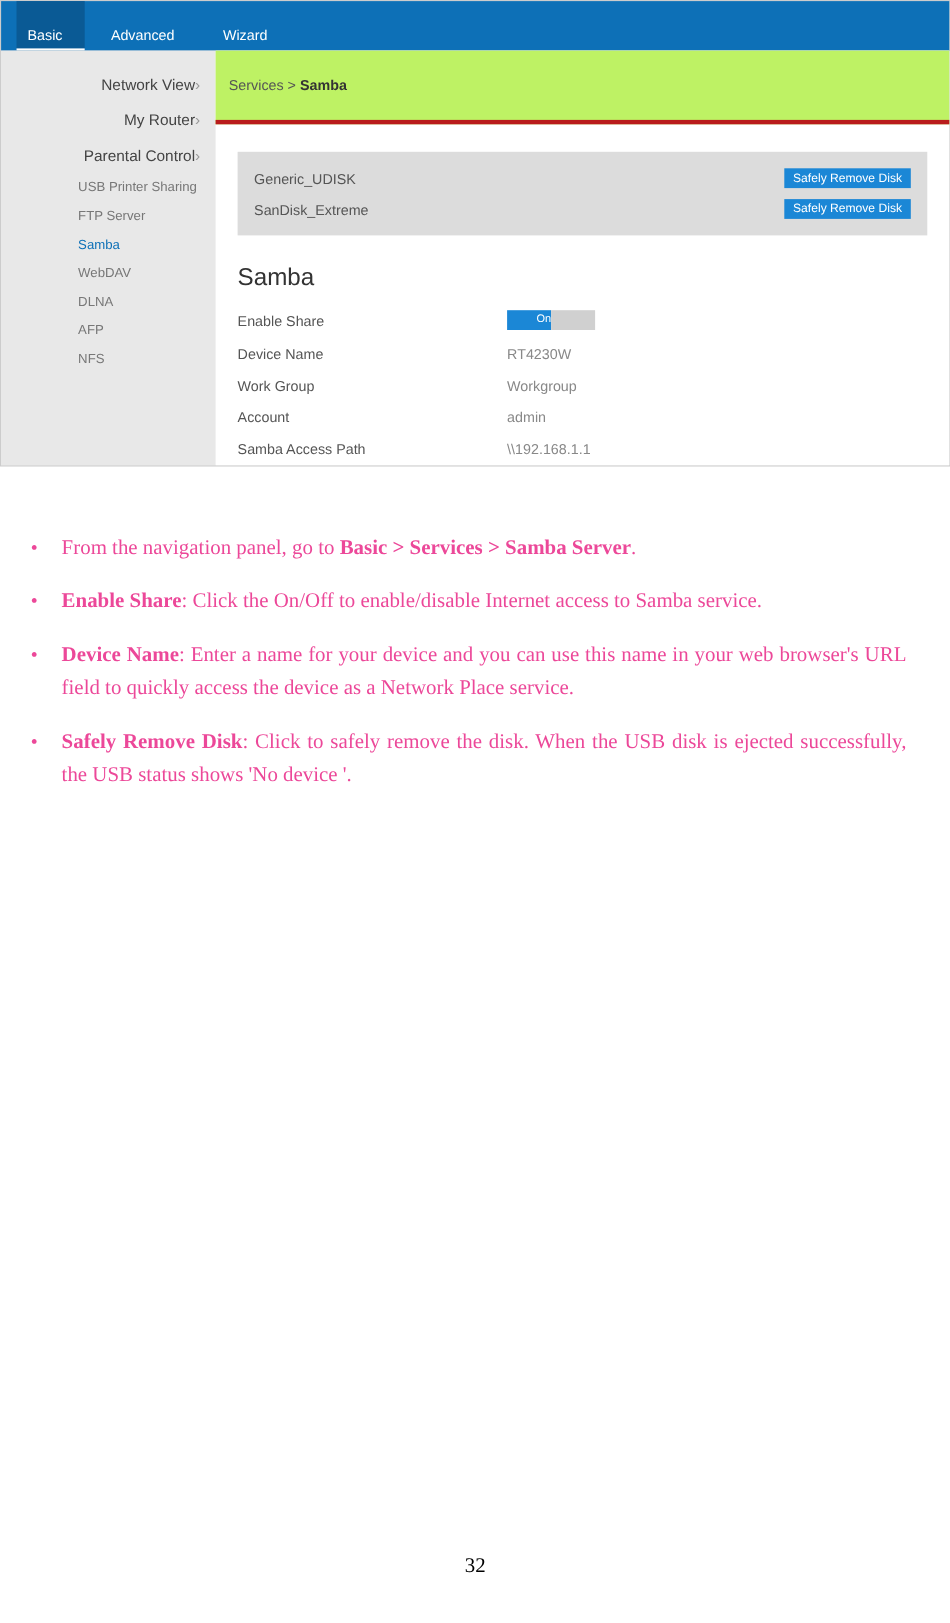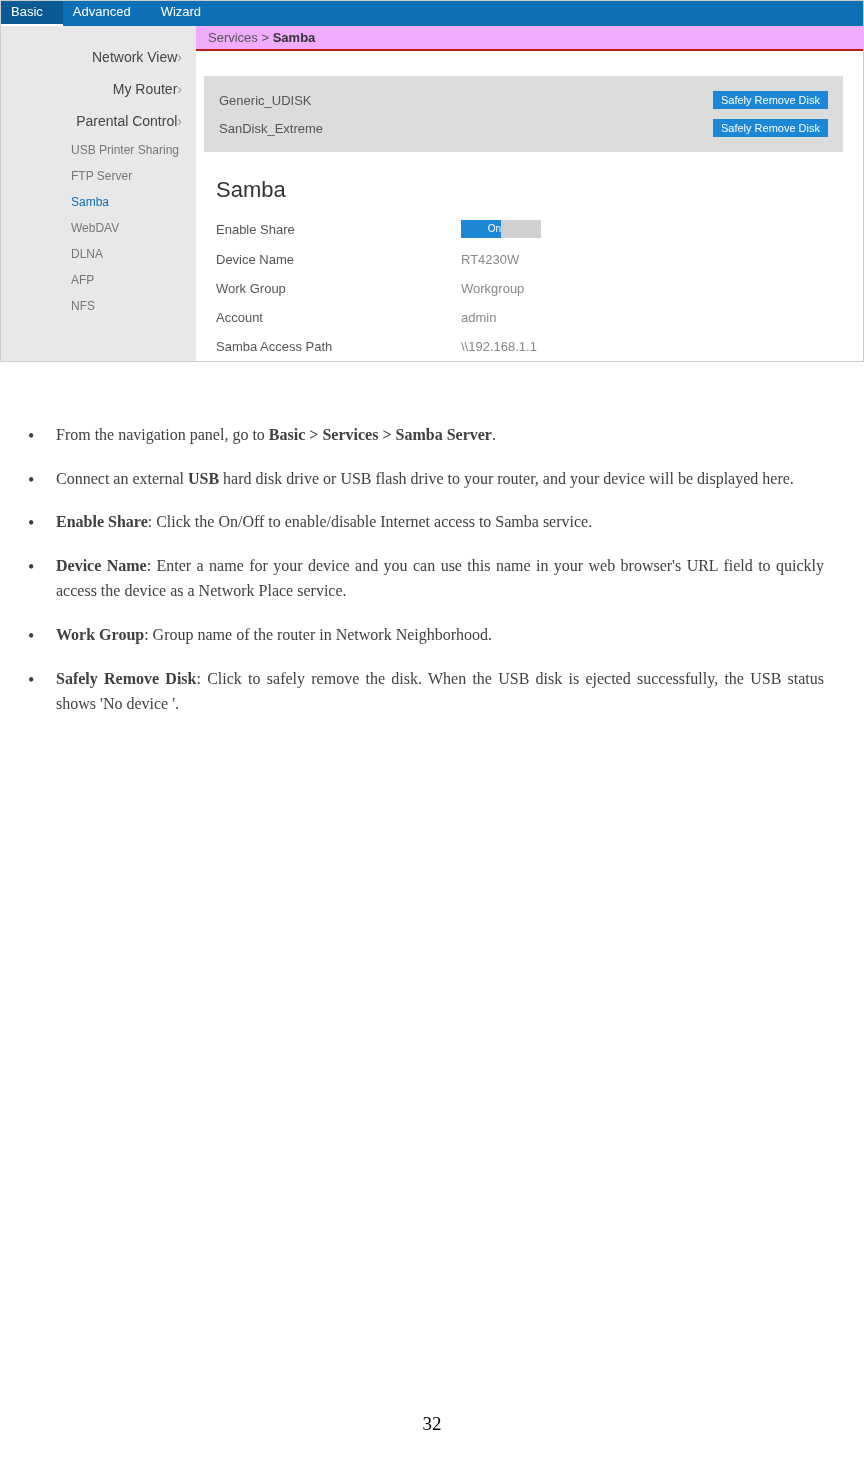--- a/index.html
+++ b/index.html
@@ -2,57 +2,57 @@
 <html><head>
   <meta charset="utf-8">
   <style>
     * { margin: 0; padding: 0; box-sizing: border-box; }
     body { font-family: Arial, sans-serif; width: 864px; min-height: 1475px; position: relative; background: #fff; }
 
     .ui-screenshot { border: 1px solid #ccc; margin: 0; background: #e8e8e8; }
 
     
     .top-tabs { display: flex; background: #0d70b7; color: #fff; font-size: 13px; }
-    .top-tabs .tab { padding: 3px 20px 5px 10px; cursor: pointer; }
+    .top-tabs .tab { padding: 23px 20px 5px 10px; cursor: pointer; margin-left: 14px; }
     .top-tabs .tab.active { background: #0a5a95; border-bottom: 2px solid #fff; }
 
     .main-area { display: flex; }
 
     
     .sidebar { width: 195px; background: #e8e8e8; padding-top: 15px; font-size: 14px; color: #444; }
     .nav-item { display: flex; justify-content: flex-end; align-items: center; padding: 8px 14px; cursor: pointer; }
     .nav-item.active { color: #0d70b7; }
     .nav-item .chev { color: #999; font-size: 14px; }
     .nav-item.active .chev { color: #0d70b7; }
     .sub-items { padding-left: 22px; font-size: 12px; color: #777; }
     .sub-items div { padding: 6px 0; cursor: pointer; margin-left: 48px; }
     .sub-items div.active { color: #0d70b7; }
 
     
     .content { flex: 1; background: #fff; padding: 0; }
-    .breadcrumb { padding: 4px 12px; font-size: 13px; color: #555; border-bottom: 2px solid #b91c1c; background: #f0abfc; }
+    .breadcrumb { padding: 24px 12px; font-size: 13px; color: #555; border-bottom: 4px solid #b91c1c; background: #bef264; }
     .breadcrumb b { font-weight: bold; color: #333; }
 
-    .device-box { margin: 25px 20px 20px 8px; background: #dcdcdc; padding: 10px 15px; font-size: 13px; color: #555; }
+    .device-box { margin: 25px 20px 20px 20px; background: #dcdcdc; padding: 10px 15px; font-size: 13px; color: #555; }
     .device-row { display: flex; justify-content: space-between; align-items: center; padding: 5px 0; }
     .remove-btn { background: #1b87d6; color: #fff; padding: 3px 8px; font-size: 11px; border: none; cursor: pointer; }
 
     .section-title { font-size: 22px; color: #333; padding: 5px 20px 10px 20px; }
 
     .form-area { padding: 0 20px; font-size: 13px; color: #555; }
     .form-row { display: flex; align-items: center; padding: 7px 0; }
     .form-row .label { width: 245px; }
     .form-row .value { color: #888; }
 
     .toggle { display: inline-flex; width: 80px; height: 18px; border: none; }
     .toggle .on { background: #1b87d6; color: #fff; font-size: 10px; flex: 1; text-align: right; line-height: 18px; }
     .toggle .off { background: #d0d0d0; flex: 1; }
 
     
-    .bullets { padding: 60px 40px 40px 50px; font-family: 'Times New Roman', serif; font-size: 16px; color: #404040; line-height: 1.6; }
+    .bullets { padding: 60px 40px 40px 50px; font-family: 'Times New Roman', serif; font-size: 19px; color: #ec4899; line-height: 1.6; }
     .bullets li { margin-bottom: 18px; text-align: justify; padding-left: 6px; list-style: none; position: relative; }
     .bullets li::before { content: '•'; position: absolute; left: -22px; font-size: 18px; }
 
     .page-num { position: absolute; bottom: 40px; left: 0; right: 0; text-align: center; font-family: Liberation Serif, serif; font-size: 19px; }
   </style>
 </head>
 <body>
 
 <div class="ui-screenshot">
 
@@ -137,29 +137,23 @@
     </div>
 
   </div>
 </div>
 
 <ul class="bullets">
   <li>
     <span>From the navigation panel, go to </span><b>Basic &gt; Services &gt; Samba Server</b><span>.</span>
   </li>
   <li class="li-line">
-    <span>Connect an external </span><b>USB</b><span> hard disk drive or USB flash drive to your router, and your device will be displayed here.</span>
-  </li>
-  <li class="li-line">
     <b>Enable Share</b><span>: Click the On/Off to enable/disable Internet access to Samba service.</span>
   </li>
   <li class="li-line">
     <b>Device Name</b><span>: Enter a name for your device and you can use this name in your web browser's URL field to quickly access the device as a Network Place service.</span>
-  </li>
-  <li>
-    <b>Work Group</b><span>: Group name of the router in Network Neighborhood.</span>
   </li>
   <li class="li-line">
     <b>Safely Remove Disk</b><span>: Click to safely remove the disk. When the USB disk is ejected successfully, the USB status shows 'No device '.</span>
   </li>
 </ul>
 
 <div class="page-num">32</div>
 
 </body></html>

